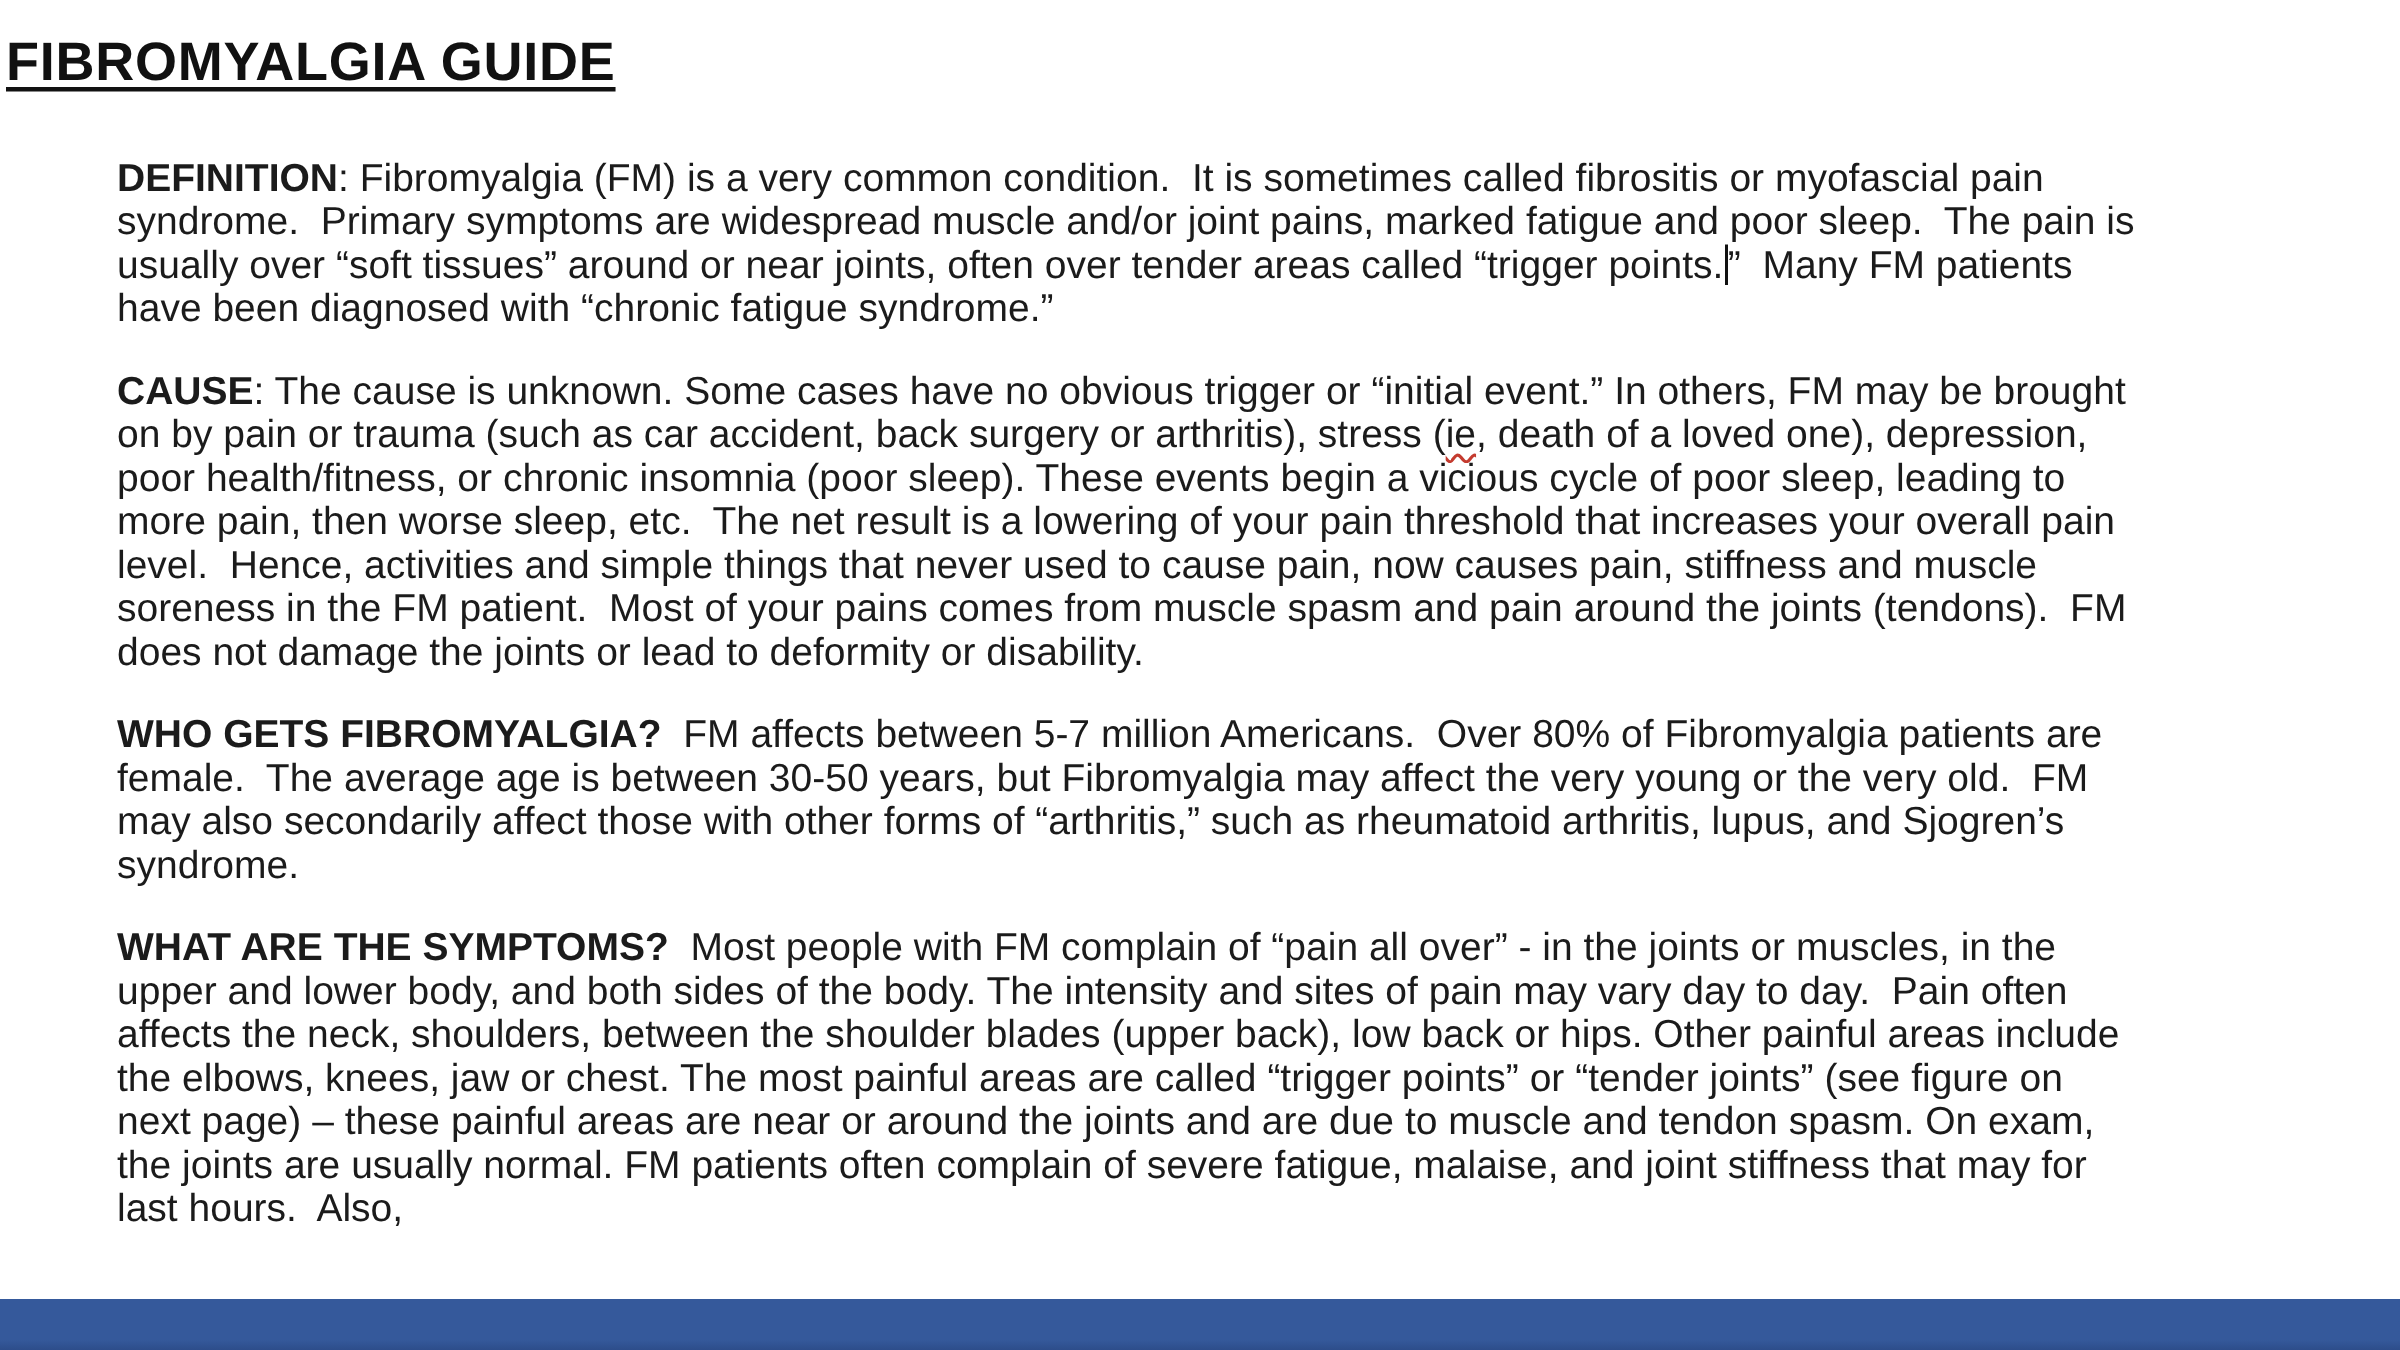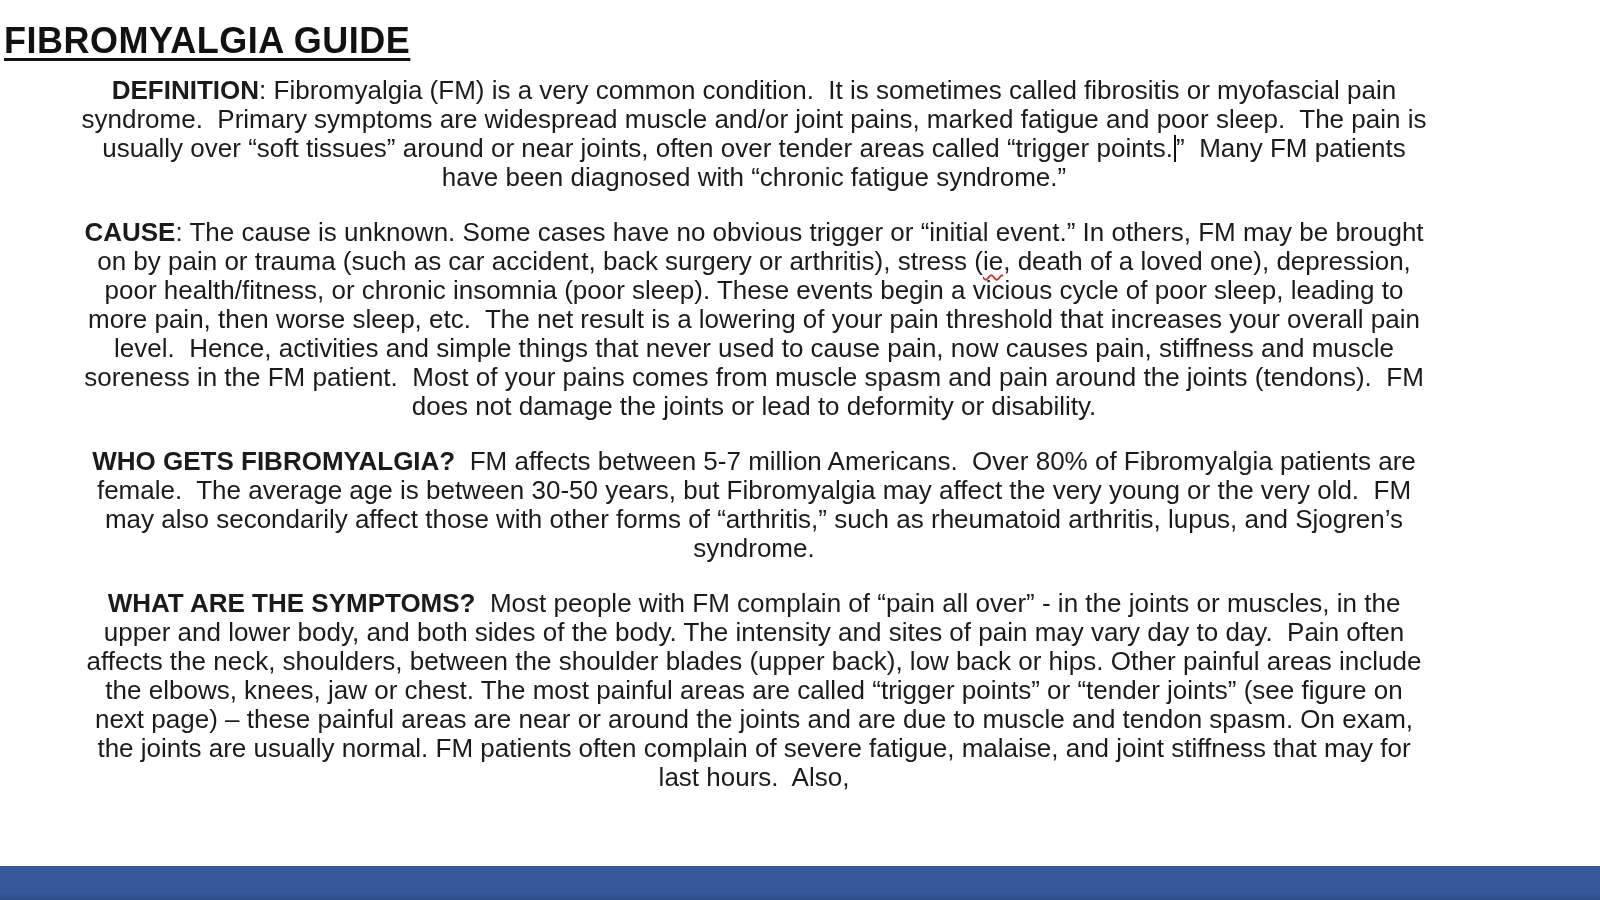--- a/index.html
+++ b/index.html
@@ -23,24 +23,23 @@
     line-height: 38px;
     font-weight: bold;
     letter-spacing: 0.5px;
     text-decoration: underline;
     text-decoration-thickness: 3px;
     text-underline-offset: 5px;
     color: #111111;
   }
   .doc {
     position: absolute;
-    top: 76px;
+    top: 104px;
     left: 78px;
     width: 1352px;
-    text-align: center;
   }
   .para {
     margin: 0 0 26px 0;
     font-size: 26px;
     line-height: 29px;
     white-space: normal;
   }
   .para b { font-weight: bold; }
   .runtext { white-space: pre-wrap; }
   .caret {

